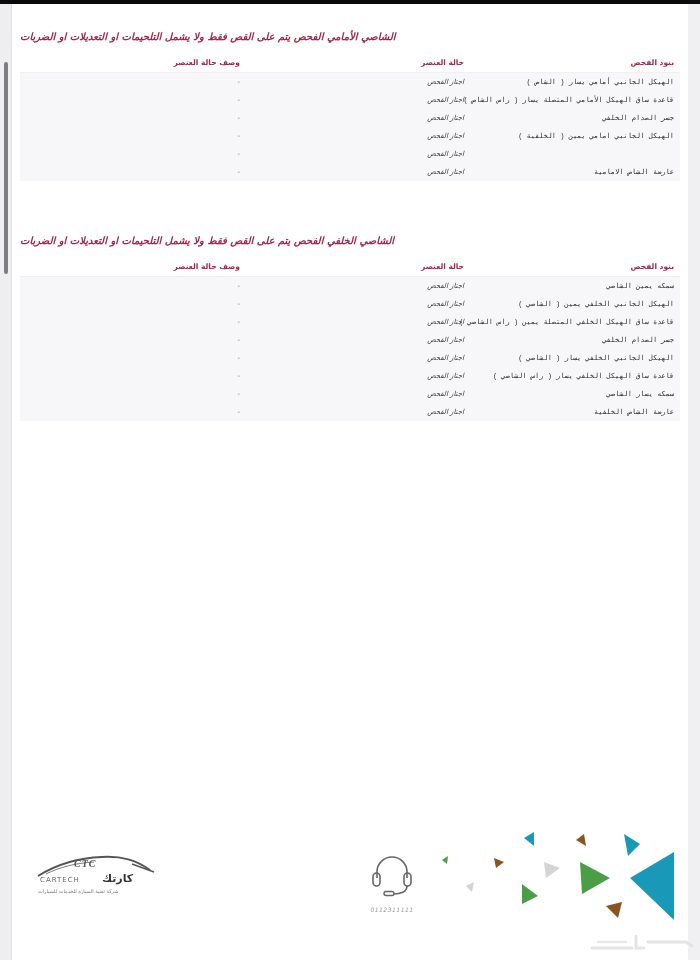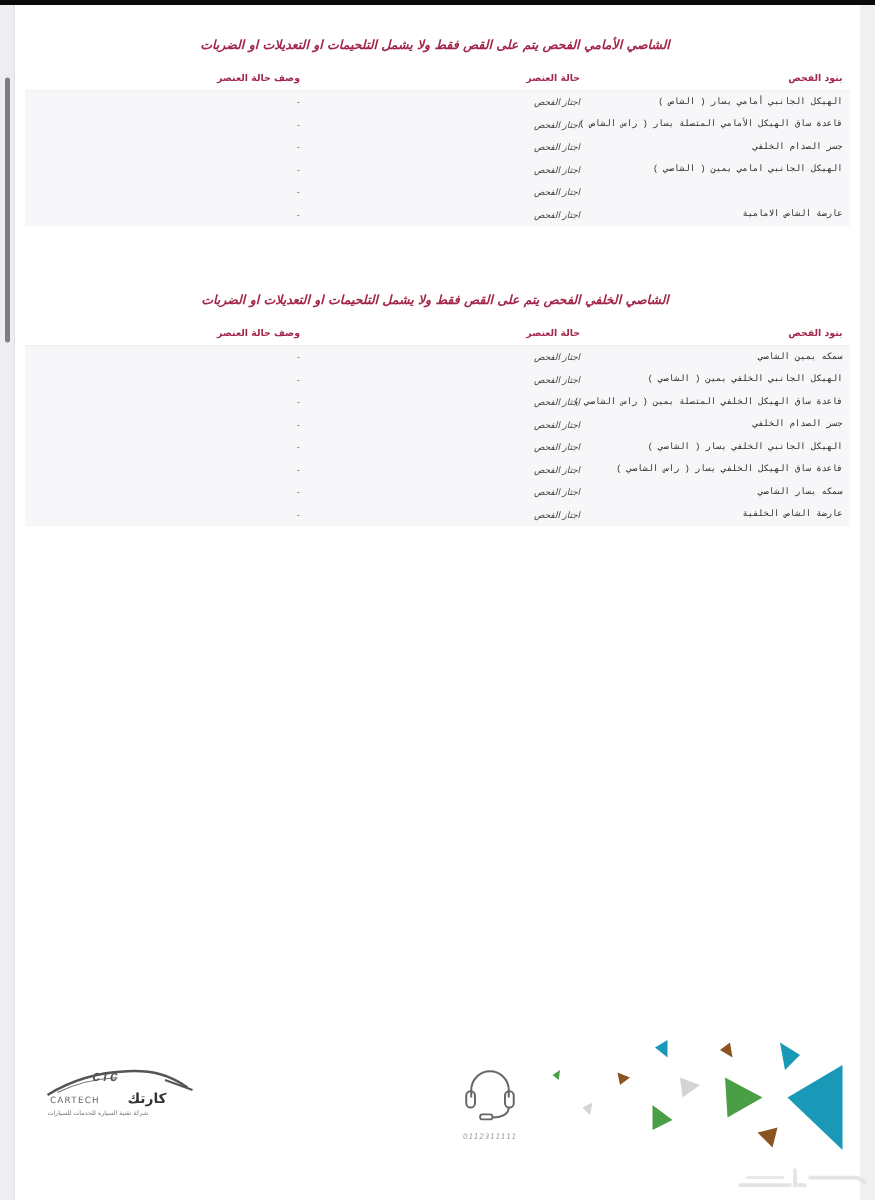--- a/index.html
+++ b/index.html
@@ -34,21 +34,21 @@
       background: #ffffff;
     }
     .section {
       position: absolute; left: 8px; width: 660px;
       direction: rtl;
     }
     .section-title {
       font-family: "DejaVu Sans", sans-serif;
       font-weight: bold; font-style: italic;
       font-size: 10px; color: #a3274a;
-      text-align: center;
+      text-align: left;
       padding-right: 4px;
       height: 18px; line-height: 18px;
     }
     .col-headers {
       position: relative; height: 18px; margin-top: 8px;
     }
     .col-h {
       position: absolute; top: 0;
       font-size: 7.5px; color: #a3274a; font-weight: bold;
       line-height: 18px; white-space: nowrap;
@@ -76,21 +76,21 @@
     }
     .footer {
       position: absolute; left: 12px; top: 820px; width: 676px; height: 140px;
     }
     .logo {
       position: absolute; left: 24px; top: 32px; width: 120px; height: 60px;
     }
     .logo-ctc {
       position: absolute; left: 38px; top: 6px; font-size: 10px; font-weight: bold;
       font-style: italic; color: #555; letter-spacing: 1px;
-      font-family: Liberation Mono, monospace;
+      font-family: Liberation Serif, serif;
     }
     .logo-en {
       position: absolute; left: 4px; top: 24px; font-size: 7px; 
       color: #666; letter-spacing: 1px;
     }
     .logo-ar {
       position: absolute; left: 66px; top: 20px; font-size: 11px; font-weight: bold;
       color: #333; direction: rtl;
     }
     .logo-sub {
@@ -140,21 +140,21 @@
         <span class="cell-item">قاعدة ساق الهيكل الأمامي المتصلة يسار ( راس الشاص )</span>
         <span class="cell-status">اجتاز الفحص</span>
         <span class="cell-desc">-</span>
       </div>
       <div class="row">
         <span class="cell-item">جسر الصدام الخلفي</span>
         <span class="cell-status">اجتاز الفحص</span>
         <span class="cell-desc">-</span>
       </div>
       <div class="row">
-        <span class="cell-item">الهيكل الجانبي امامي يمين ( الشاصي )</span>
+        <span class="cell-item">الهيكل الجانبي امامي يمين ( الخلفية )</span>
         <span class="cell-status">اجتاز الفحص</span>
         <span class="cell-desc">-</span>
       </div>
       <div class="row">
         <span class="cell-status">اجتاز الفحص</span>
         <span class="cell-desc">-</span>
       </div>
       <div class="row">
         <span class="cell-item">عارضة الشاص الامامية</span>
         <span class="cell-status">اجتاز الفحص</span>

